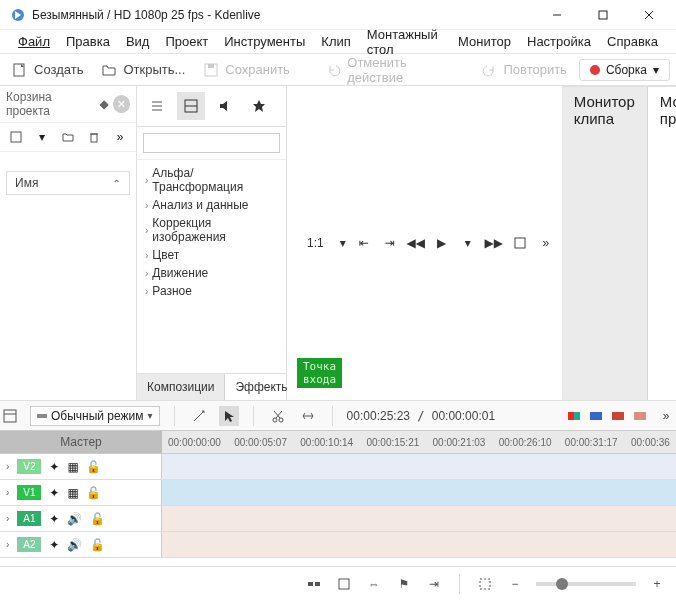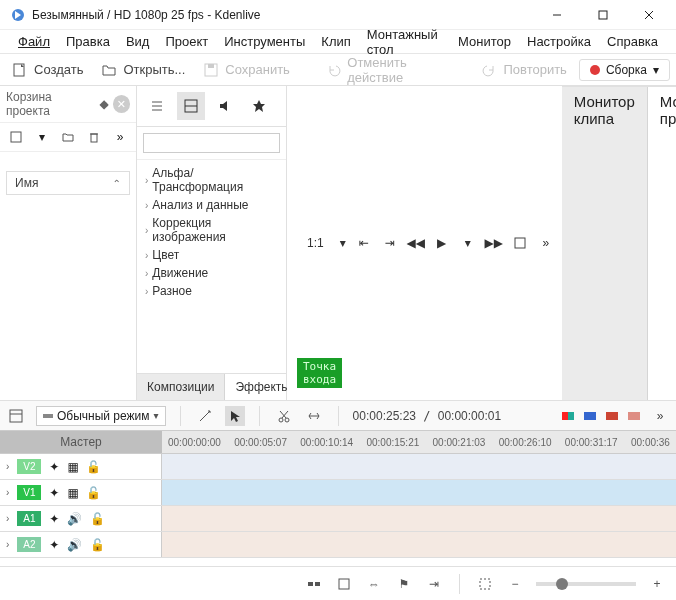--- a/index.html
+++ b/index.html
@@ -39,21 +39,21 @@
 .eff-tab.inactive{background:#ebebeb;border-right:1px solid #d5d5d5;}
 .monitor-col{flex:1;display:flex;flex-direction:row;background:#fff;}
 .monitor-view{background:#000;flex:1;margin:6px;position:relative;}
 .entry-tag{position:absolute;bottom:6px;left:4px;background:#199e27;color:#d6ffd6;padding:2px 6px;font-family:monospace;font-size:11px;}
 .mon-ctrl{display:flex;align-items:center;gap:10px;padding:4px 8px;color:#333;}
 .mon-ctrl .zoom{display:flex;align-items:center;gap:16px;}
 .mon-ctrl .ic{width:16px;height:16px;display:flex;align-items:center;justify-content:center;}
 .mon-tabs{display:flex;border-top:1px solid #e0e0e0;}
 .mon-tab{padding:6px 12px;font-size:15px}
 .mon-tab.inactive{background:#ebebeb;border-right:1px solid #d5d5d5;}
-.bottom-bar{height:30px;display:flex;align-items:center;gap:10px;padding:0 6px;border-top:1px solid #e0e0e0;background:#f9f9f9;}
+.bottom-bar{height:30px;display:flex;align-items:center;gap:10px;padding:0 0;border-top:1px solid #e0e0e0;background:#f9f9f9;}
 .dd{display:flex;align-items:center;gap:4px;border:1px solid #ccc;padding:2px 6px;background:#fff;}
 .dd .chev{font-size:10px;color:#555;}
 .sep-v{width:1px;height:20px;background:#ddd;margin:0 4px;}
 .ic-b{width:20px;height:20px;display:flex;align-items:center;justify-content:center;color:#444;}
 .ic-b.active{background:#dcdcdc;}
 .timecode{font-family:monospace;font-size:12px;color:#444;}
 .tiny-color{display:flex;gap:10px;}
 .tiny-color .d{width:12px;height:8px;}
 .d1{background:linear-gradient(90deg,#f22 50%,#2a9 50%);}
 .d2{background:#1a66ff;}

